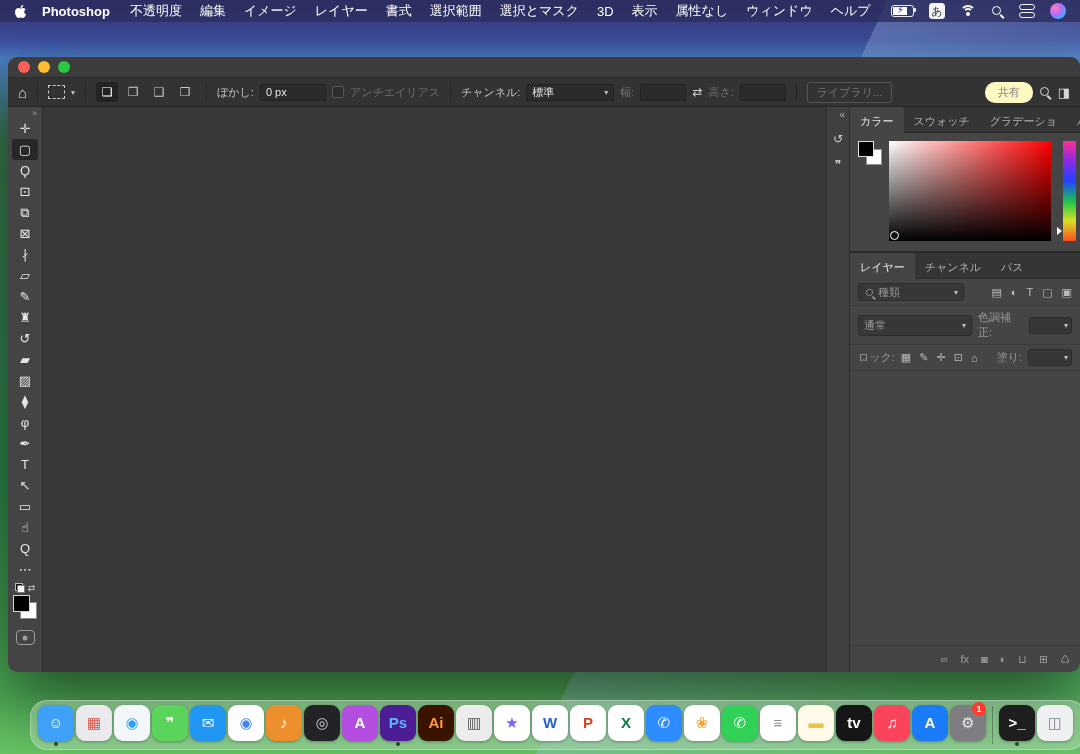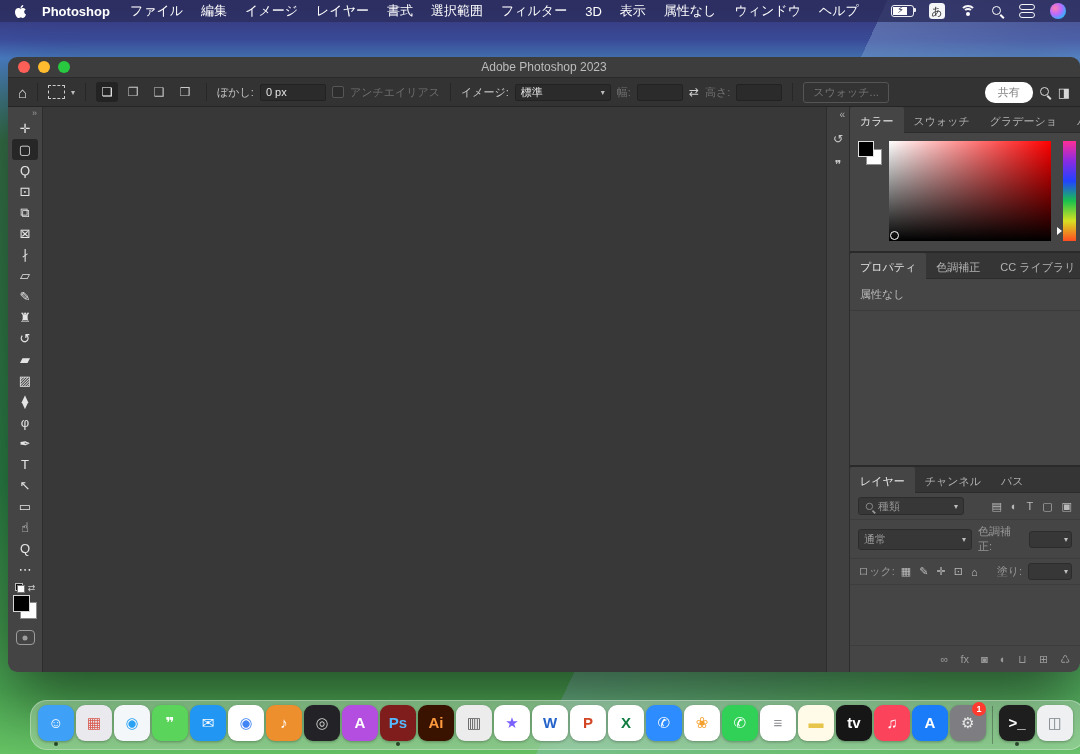--- a/index.html
+++ b/index.html
@@ -52,26 +52,26 @@
   .optionsbar{height:28px;background:#333;display:flex;align-items:center;gap:6px;padding:0 10px;
     border-bottom:1px solid #252525;font-size:11px;color:#c6c6c6;flex:none}
   .sep{width:1px;height:18px;background:#272727;margin:0 4px;flex:none}
   .homeicon{font-size:15px;color:#e0e0e0}
   .toolpreview{width:15px;height:12px;border:1px dashed #cfcfcf;border-radius:1px}
   .chev{font-size:8px;color:#bdbdbd}
   .mode{width:22px;height:20px;display:flex;align-items:center;justify-content:center;font-size:12px;color:#c9c9c9;border-radius:3px}
   .mode.active{background:#232323;color:#fff}
   .field{background:#2b2b2b;border:1px solid #222;height:17px;display:flex;align-items:center;
     justify-content:space-between;padding:0 5px;color:#e4e4e4;box-sizing:border-box;border-radius:2px}
-  .w66{width:66px}.w46{width:46px}.w88{width:96px}
+  .w66{width:66px}.w46{width:46px}.w88{width:88px}
   .dim{color:#6f6f6f}
   label.dim,.lab{white-space:nowrap}
   .checkbox{width:10px;height:10px;border:1px solid #565656;background:#2d2d2d;border-radius:2px}
   .btn-outline{border:1px solid #555;border-radius:3px;padding:2px 9px;color:#767676;white-space:nowrap}
-  .share{margin-left:auto;background:#ffffff;border-radius:10px;padding:3px 13px;color:#828282;white-space:nowrap}
+  .share{margin-left:auto;background:#fef9c3;border-radius:10px;padding:3px 13px;color:#828282;white-space:nowrap}
   .ws{font-size:13px;color:#d6d6d6}
 
   .main{flex:1;display:flex;min-height:0}
   .toolscol{width:34px;background:#444;border-right:1px solid #2d2d2d;display:flex;flex-direction:column;align-items:center;padding-top:1px;flex:none}
   .tools-collapse{color:#9a9a9a;font-size:9px;align-self:flex-end;padding-right:5px;line-height:10px}
   .tool{width:26px;height:21px;display:flex;align-items:center;justify-content:center;color:#e4e4e4;font-size:13px;border-radius:3px;flex:none}
   .tool.selected{background:#272727}
   .tglyph{pointer-events:none}
   .tools-colors{margin-top:3px;display:flex;flex-direction:column;align-items:center}
   .mini-row{display:flex;align-items:center;gap:3px;margin-bottom:2px}
@@ -147,27 +147,27 @@
 
 <div class="menubar">
   <span class="apple">
     <svg viewBox="0 0 384 512" width="13" height="15" fill="#ffffff">
         <path d="M318.7 268.7c-.2-36.7 16.4-64.4 50-84.8-18.8-26.9-47.2-41.7-84.7-44.6-35.5-2.8-74.3 20.7-88.5 20.7-15 0-49.4-19.7-76.4-19.7C63.3 141.2 4 184.8 4 273.5q0 39.3 14.4 81.2c12.8 36.7 59 126.7 107.2 125.2 25.2-.6 43-17.9 75.8-17.9 31.8 0 48.3 17.9 76.4 17.9 48.6-.7 90.4-82.5 102.6-119.3-65.2-30.7-61.7-90-61.7-91.9zm-56.6-164.2c27.3-32.4 24.8-61.9 24-72.5-24.1 1.4-52 16.4-67.9 34.9-17.5 19.8-27.8 44.3-25.6 71.9 26.1 2 49.9-11.4 69.5-34.3z"></path>
       </svg>
   </span>
   <div class="menus">
 
   <span class="menu-item bold">Photoshop</span>
-      <span class="menu-item">ファイル</span>
+      <span class="menu-item">不透明度</span>
       <span class="menu-item">編集</span>
       <span class="menu-item">イメージ</span>
       <span class="menu-item">レイヤー</span>
       <span class="menu-item">書式</span>
       <span class="menu-item">選択範囲</span>
-      <span class="menu-item">フィルター</span>
+      <span class="menu-item">選択とマスク</span>
       <span class="menu-item">3D</span>
       <span class="menu-item">表示</span>
       <span class="menu-item">属性なし</span>
       <span class="menu-item">ウィンドウ</span>
       <span class="menu-item">ヘルプ</span>
     </div>
   <div class="status">
     <span class="batt">
         <span class="bolt">⚡</span>
       </span>
@@ -187,21 +187,20 @@
 </div>
 
 <div class="window">
 
   <div class="titlebar">
     <div class="traffic">
       <span class="tl" style="background: rgb(255, 95, 87);"></span>
       <span class="tl" style="background: rgb(254, 188, 46);"></span>
       <span class="tl" style="background: rgb(40, 200, 64);"></span>
     </div>
-    <span class="title">Adobe Photoshop 2023</span>
   </div>
 
   <div class="optionsbar">
     <span class="homeicon">⌂</span>
     <span class="sep"></span>
     <span class="toolpreview"></span>
     <span class="chev">▾</span>
     <span class="sep"></span>
     <span style="display:flex;gap:4px">
 
@@ -211,36 +210,36 @@
         <span class="mode">❒</span>
       </span>
     <span class="sep"></span>
     <span class="lab">ぼかし:</span>
     <span class="field w66">
         <span>0 px</span>
       </span>
     <span class="checkbox"></span>
     <span class="dim">アンチエイリアス</span>
     <span class="sep"></span>
-    <span class="lab">イメージ:</span>
+    <span class="lab">チャンネル:</span>
     <span class="field w88">
         <span>標準</span>
         <span class="chev">▾</span>
       </span>
     <span class="dim">幅:</span>
     <span class="field w46 dim">
         <span></span>
       </span>
     <span style="color:#d0d0d0;font-size:12px">⇄</span>
     <span class="dim">高さ:</span>
     <span class="field w46 dim">
         <span></span>
       </span>
     <span class="sep"></span>
-    <span class="btn-outline">スウォッチ...</span>
+    <span class="btn-outline">ライブラリ...</span>
     <span class="share">共有</span>
     <span class="mag" style="color:#dadada"></span>
     <span class="ws">◨</span>
   </div>
 
   <div class="main">
 
     <div class="toolscol">
       <span class="tools-collapse">»</span>
       <div style="display:flex;flex-direction:column;align-items:center">
@@ -351,30 +350,20 @@
           <div class="sat-box" style="background-color: rgb(255, 0, 0);">
             <span class="sat-cursor"></span>
           </div>
           <div class="hue-wrap">
             <span class="hue-marker"></span>
             <div class="hue-strip" style="background: linear-gradient(rgb(255, 46, 151), rgb(138, 43, 226), rgb(34, 66, 255), rgb(25, 194, 77), rgb(215, 224, 34), rgb(255, 77, 33));"></div>
           </div>
         </div>
       </div>
 
-      <div class="panel-props">
-        <div class="tabstrip">
-
-        <span class="tab active">プロパティ</span>
-            <span class="tab">色調補正</span>
-            <span class="tab">CC ライブラリ</span>
-          </div>
-        <div class="props-empty">属性なし</div>
-        <div style="flex:1"></div>
-      </div>
 
       <div class="panel-layers">
         <div class="tabstrip">
 
         <span class="tab active">レイヤー</span>
             <span class="tab">チャンネル</span>
             <span class="tab">パス</span>
           </div>
         <div class="lrow">
           <span class="search">
@@ -502,21 +491,21 @@
 
       <div class="dock-item">
         <div class="dock-icon" style="background: rgb(180, 78, 224); color: rgb(255, 255, 255);">
           <span>A</span>
         </div>
 
         <span class="dot"></span>
       </div>
 
       <div class="dock-item">
-        <div class="dock-icon" style="background: #7f1d1d; color: rgb(84, 185, 255);">
+        <div class="dock-icon" style="background: #4c1d95; color: rgb(84, 185, 255);">
           <span>Ps</span>
         </div>
 
         <span class="dot on"></span>
       </div>
 
       <div class="dock-item">
         <div class="dock-icon" style="background: rgb(58, 18, 0); color: rgb(255, 154, 61);">
           <span>Ai</span>
         </div>

